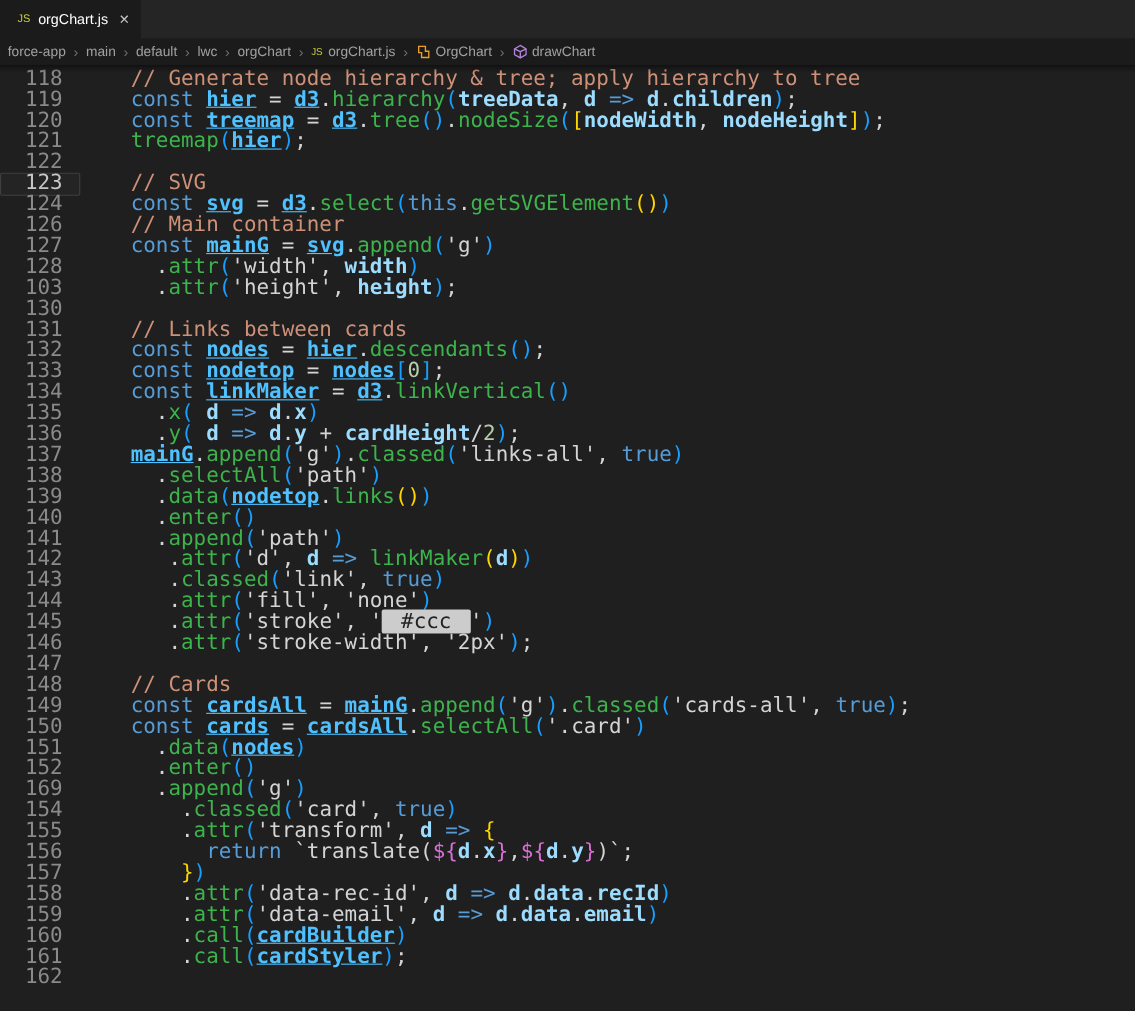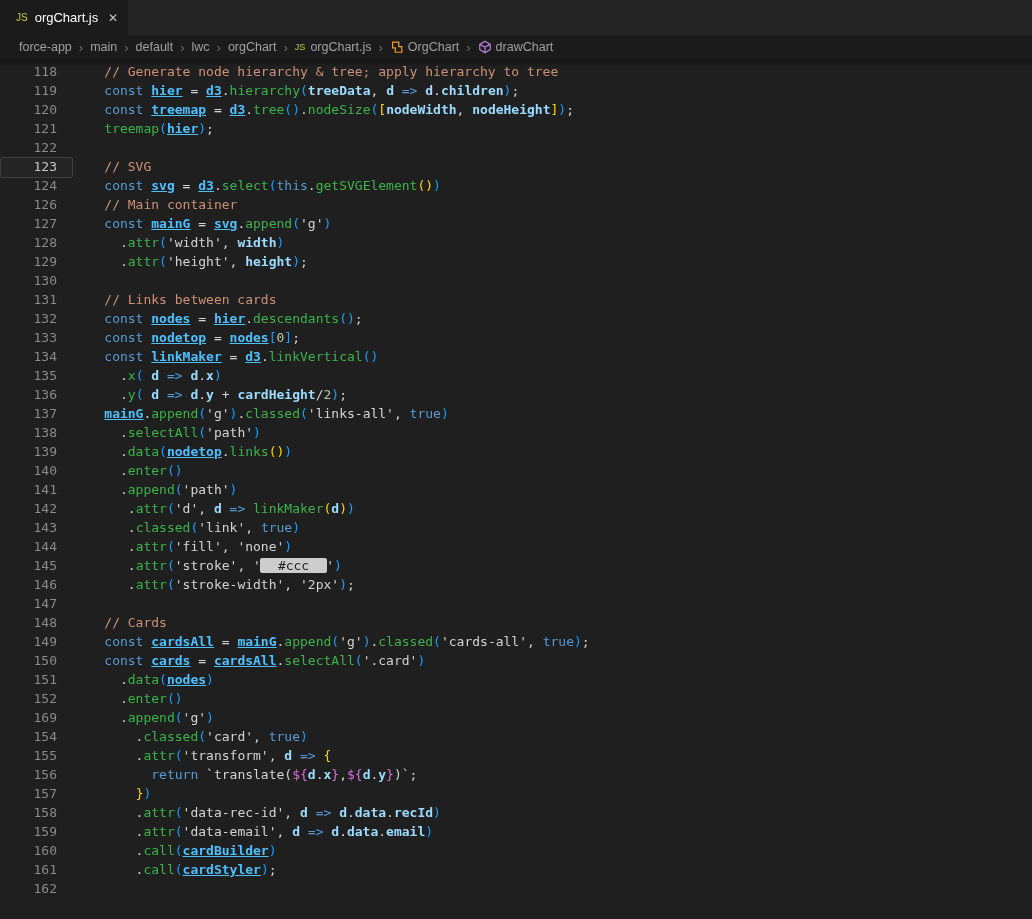--- a/index.html
+++ b/index.html
@@ -21,34 +21,34 @@
   }
   .jsbadge {
     color:var(--js-icon,#cbcb41); font-weight:normal; font-size:10px;
     letter-spacing:0; margin-right:7px; font-family:"Liberation Sans",sans-serif;
   }
   .tab-label { flex:1; white-space:nowrap; }
   .tab-close { color:#c5c5c5; font-size:12px; margin-left:8px; cursor:pointer; }
   
   .breadcrumbs {
     height:24px; background:var(--breadcrumb-bg,#1b1b1c);
-    display:flex; align-items:center; padding-left:19px;
+    display:flex; align-items:center; padding-left:7px;
     font-size:12.5px; color:var(--breadcrumb-text,#a0a0a0); white-space:nowrap;
   }
   .crumb { display:inline-flex; align-items:center; cursor:pointer; }
   .crumb .jsbadge { font-size:9px; margin-right:5px; }
   .crumb svg { margin-right:4px; }
   .sep { color:#6f6f6f; margin:0 7px; font-size:13px; }
   
   .editor { position:relative; height:860px; background:var(--editor-bg,#1f1f20); }
   .editor-shadow {
     position:absolute; left:0; top:0; right:0; height:7px;
     background:linear-gradient(rgba(0,0,0,.45), rgba(0,0,0,0)); pointer-events:none; z-index:2;
   }
-  .code-area { padding-top:3px; font-family:"DejaVu Sans Mono", monospace; font-size:13px; line-height:19px; }
+  .code-area { padding-top:3px; font-family:"DejaVu Sans Mono", monospace; font-size:19px; line-height:19px; }
   .line { display:flex; height:19px; position:relative; }
   .ln {
     flex:0 0 57px; width:57px; text-align:right;
     color:var(--line-number,#8a8a8a); position:relative; z-index:1; cursor:pointer;
   }
   .line.active .ln { color:var(--active-line-number,#c6c6c6); }
   .line.active::before {
     content:""; position:absolute; left:0; top:0; width:71px; height:19px;
     background:#242425; border:1px solid #3f3f41; border-radius:2px;
   }
@@ -158,21 +158,21 @@
       </div>
       <div class="line">
         <span class="ln">127</span>
         <span class="code"><span class="tk-d">    </span><span class="tk-kw">const</span><span class="tk-d"> </span><span class="tk-v">mainG</span><span class="tk-d"> = </span><span class="tk-v">svg</span><span class="tk-d">.</span><span class="tk-f">append</span><span class="tk-b1">(</span><span class="tk-s">'g'</span><span class="tk-b1">)</span></span>
       </div>
       <div class="line">
         <span class="ln">128</span>
         <span class="code"><span class="tk-d">      .</span><span class="tk-f">attr</span><span class="tk-b1">(</span><span class="tk-s">'width'</span><span class="tk-d">, </span><span class="tk-p">width</span><span class="tk-b1">)</span></span>
       </div>
       <div class="line">
-        <span class="ln">129</span>
+        <span class="ln">103</span>
         <span class="code"><span class="tk-d">      .</span><span class="tk-f">attr</span><span class="tk-b1">(</span><span class="tk-s">'height'</span><span class="tk-d">, </span><span class="tk-p">height</span><span class="tk-b1">)</span><span class="tk-d">;</span></span>
       </div>
       <div class="line">
         <span class="ln">130</span>
         <span class="code"></span>
       </div>
       <div class="line">
         <span class="ln">131</span>
         <span class="code"><span class="tk-cm">    // Links between cards</span></span>
       </div>

